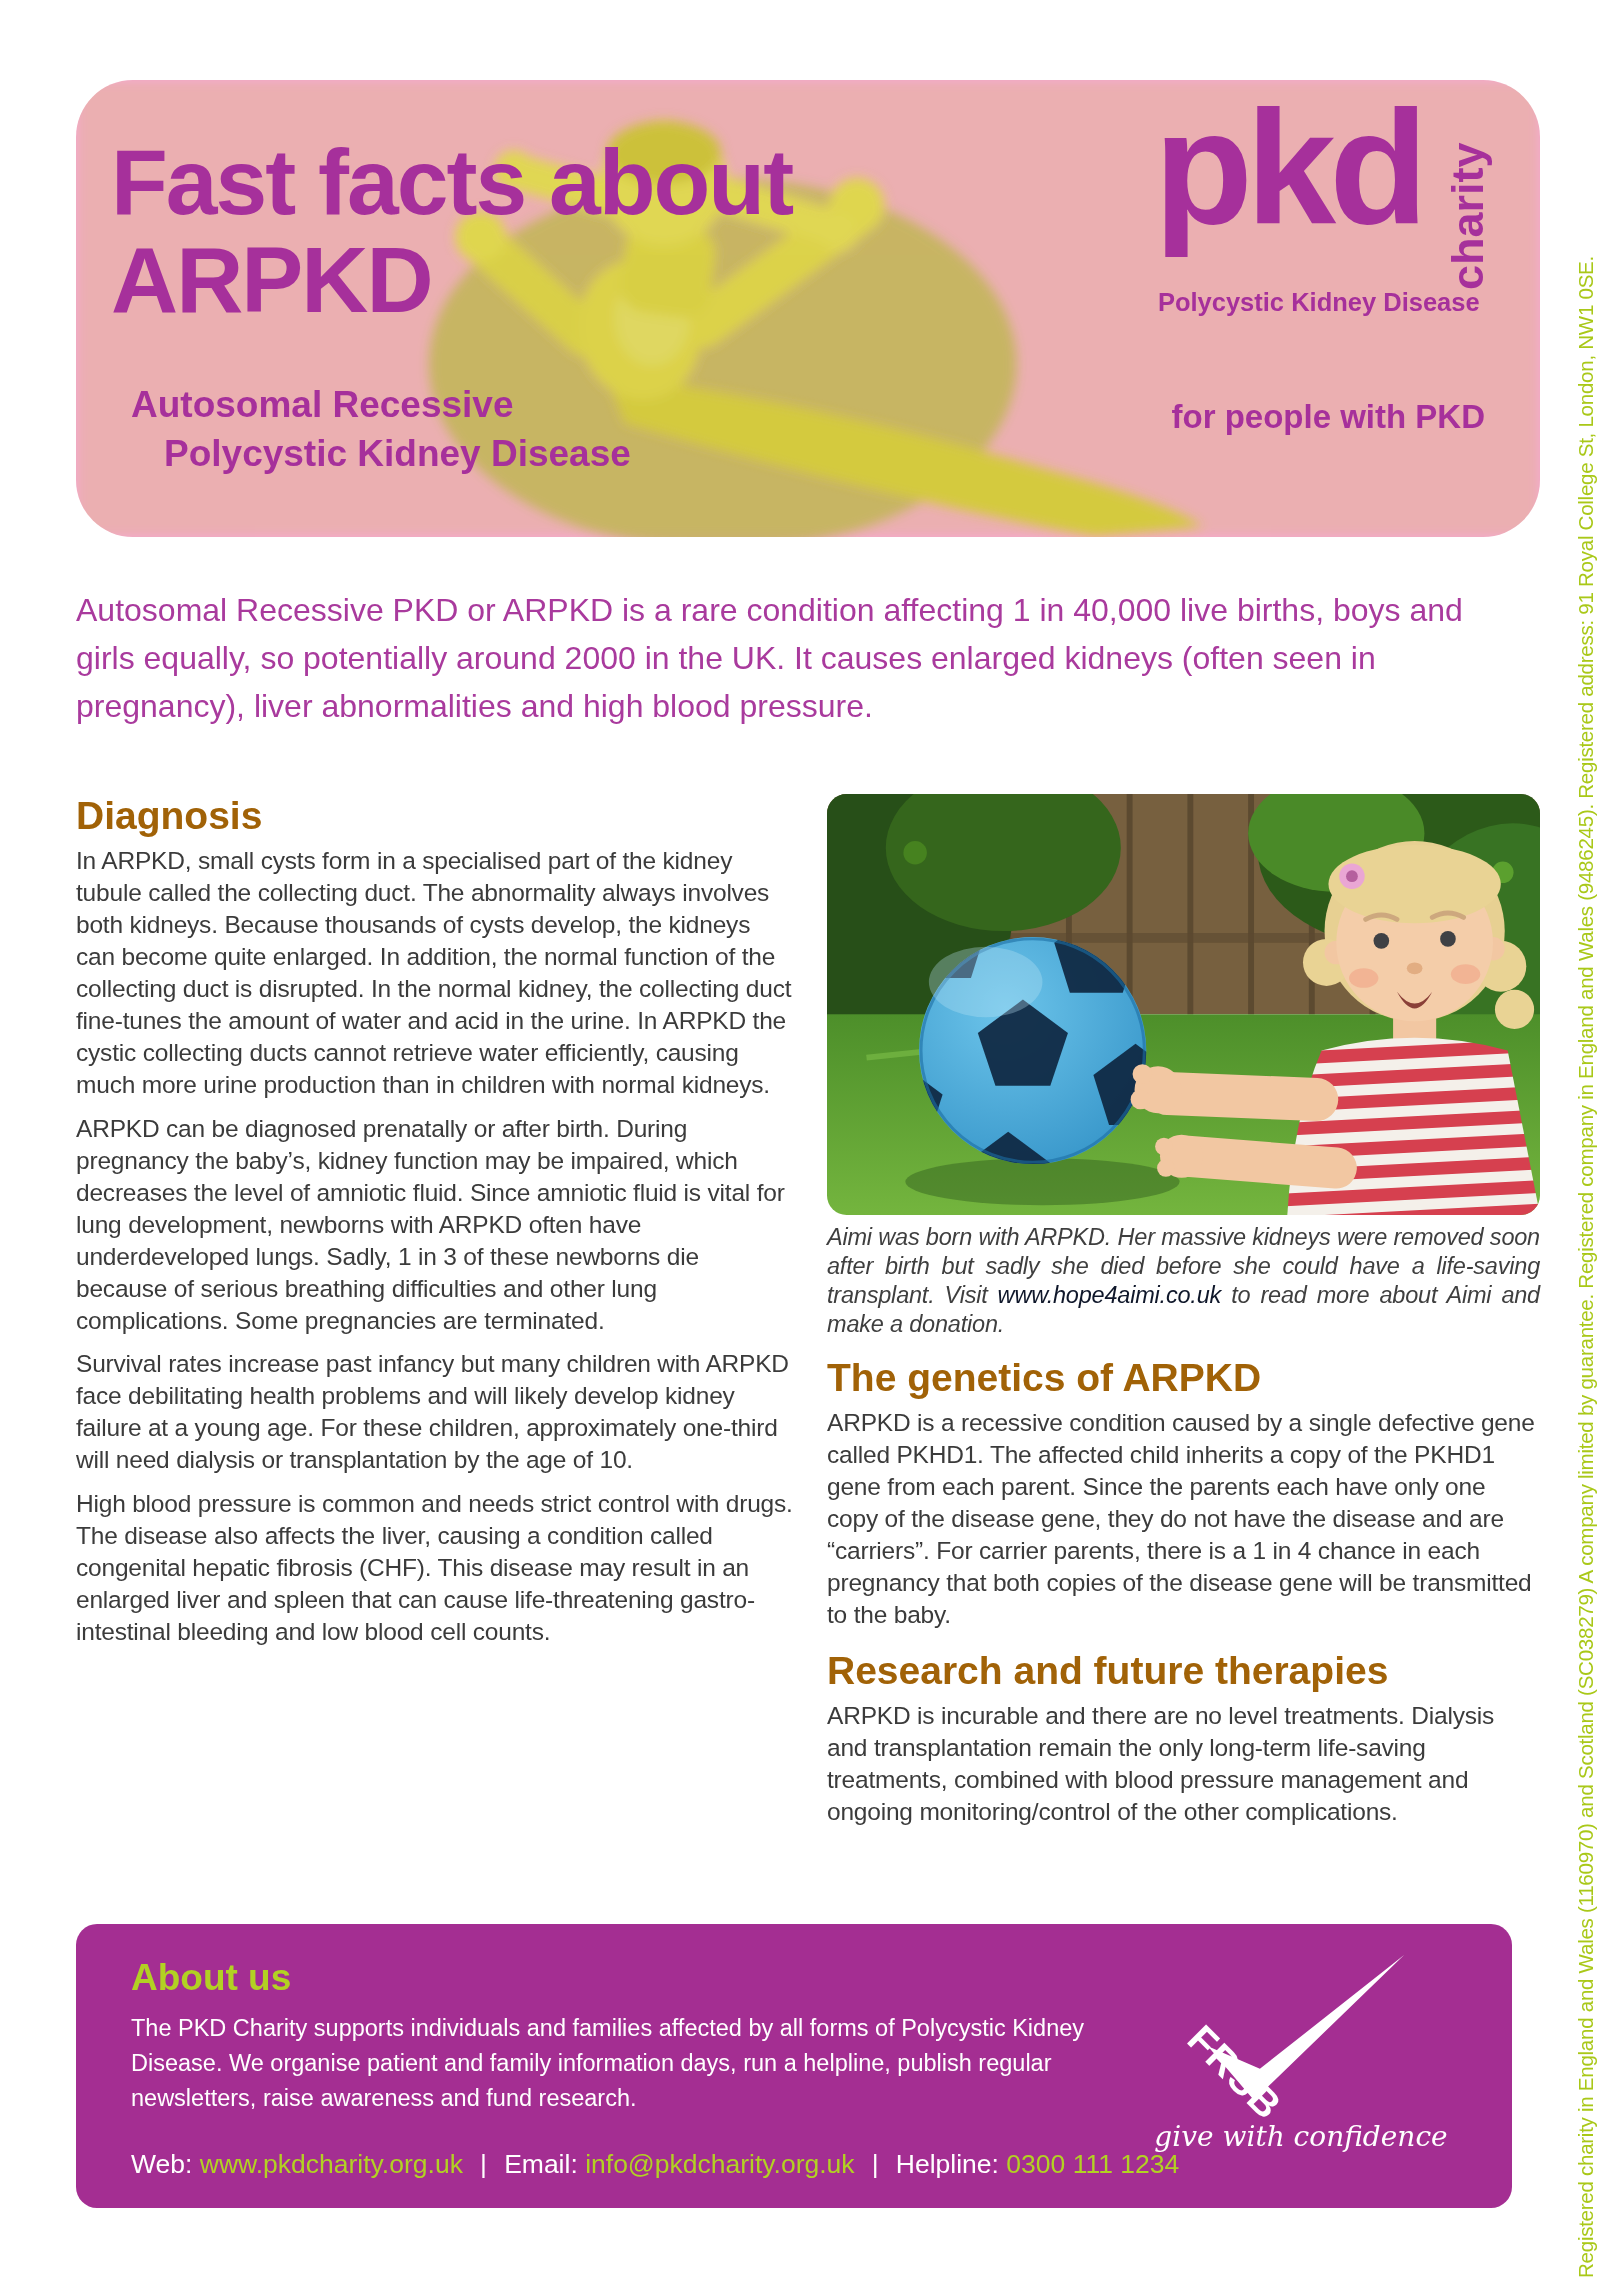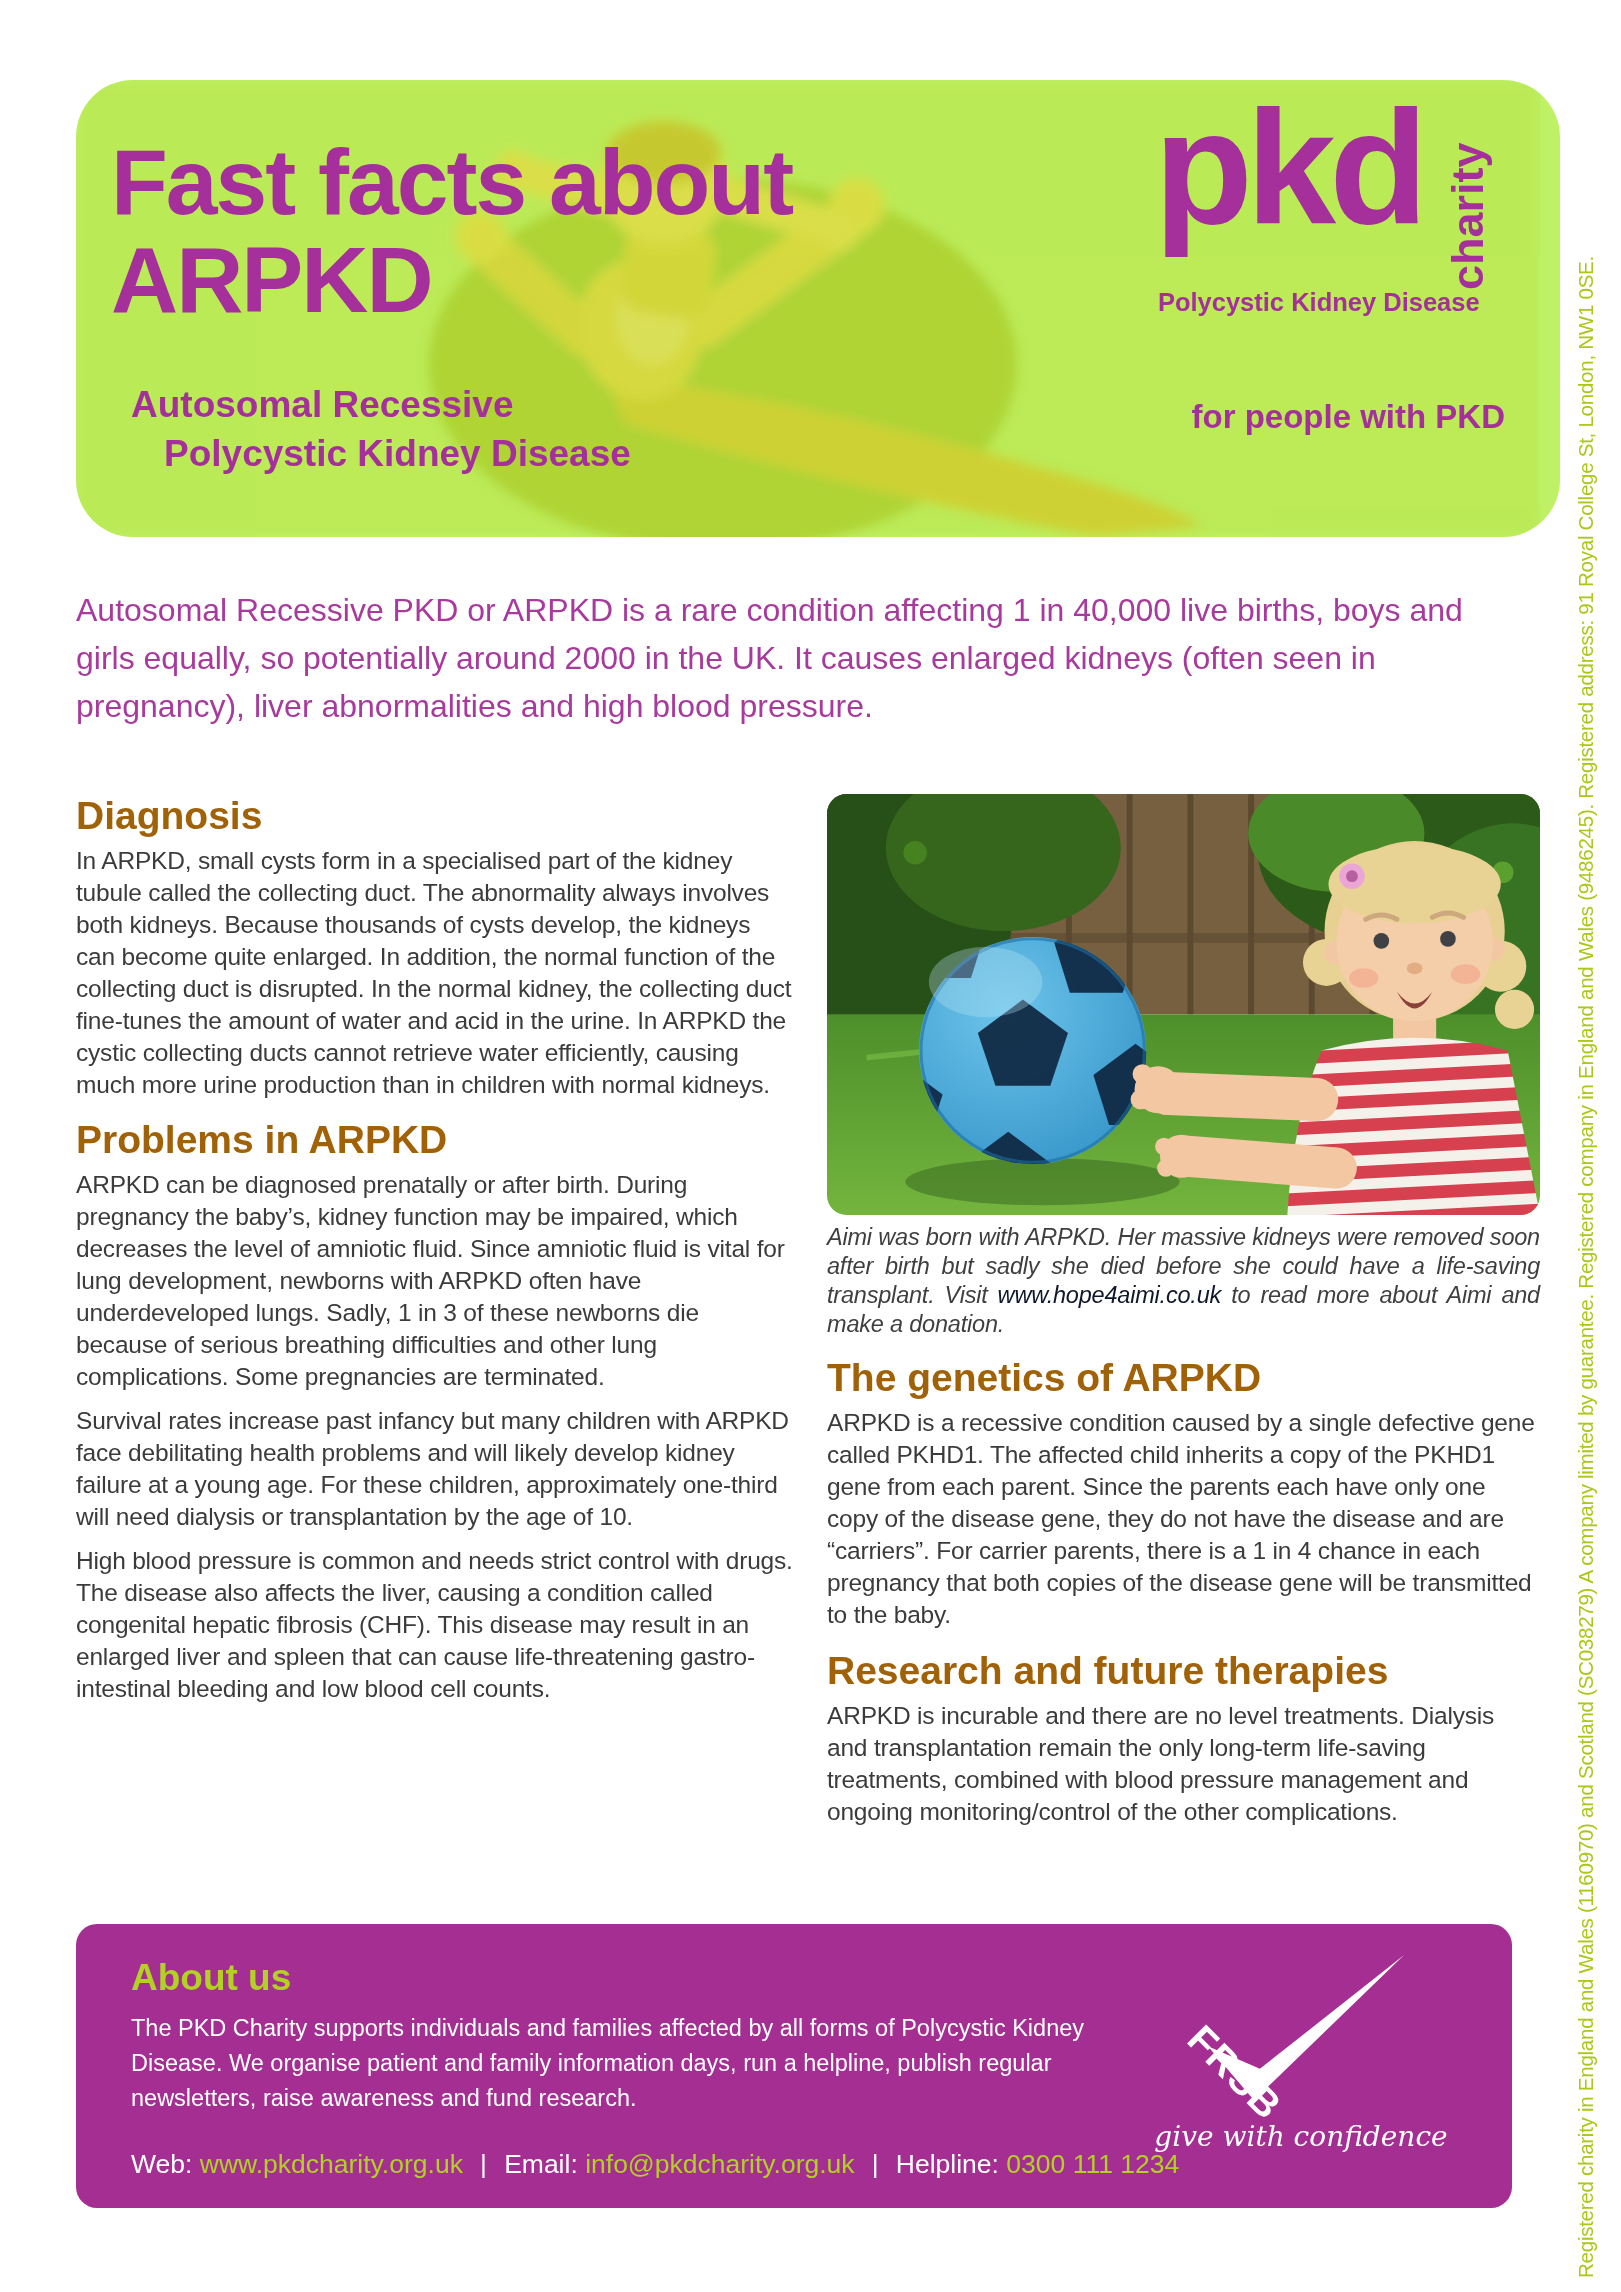--- a/index.html
+++ b/index.html
@@ -8,21 +8,21 @@
 
   
   .vertical-strip{
     position:absolute;right:11.8px;top:23.5px;height:2254px;width:35px;
     writing-mode:vertical-rl;transform:rotate(180deg);
     font-size:20.6px;letter-spacing:-0.3px;color:#a9c818;white-space:nowrap;
   }
 
   
   .hero{position:absolute;left:76px;top:80px;width:1464px;height:457px;
-    background:#bef264;border-radius:57px;overflow:hidden;padding-left:20px;}
+    background:#f9a8d4;border-radius:57px;overflow:hidden;}
   .hero-art{position:absolute;left:0;top:0;width:1464px;height:457px;}
   .hero-title{position:absolute;left:35px;top:53px;z-index:3;
     font-size:93px;font-weight:bold;letter-spacing:-2px;line-height:98px;color:#a6309b;}
   .hero-title span{display:block;}
   .hero-subtitle{position:absolute;left:55px;top:300px;z-index:3;
     font-size:37px;font-weight:bold;line-height:49px;color:#a6309b;}
   .hero-subtitle span{display:block;}
   .hero-subtitle .indent{margin-left:33px;}
   .hero-tagline{position:absolute;right:55px;top:314px;z-index:3;text-align:right;
     font-size:33px;font-weight:bold;line-height:45px;color:#a6309b;}
@@ -116,21 +116,20 @@
       <span class="logo-caption">Polycystic Kidney Disease</span>
     </div>
   </header>
 
   <p class="intro">Autosomal Recessive PKD or ARPKD is a rare condition affecting 1 in 40,000 live births, boys and girls equally, so potentially around 2000 in the UK. It causes enlarged kidneys (often seen in pregnancy), liver abnormalities and high blood pressure.</p>
 
   <main class="columns">
     <section class="col-left">
       <h2>Diagnosis</h2>
       <p class="body">In ARPKD, small cysts form in a specialised part of the kidney tubule called the collecting duct. The abnormality always involves both kidneys. Because thousands of cysts develop, the kidneys can become quite enlarged. In addition, the normal function of the collecting duct is disrupted. In the normal kidney, the collecting duct fine-tunes the amount of water and acid in the urine. In ARPKD the cystic collecting ducts cannot retrieve water efficiently, causing much more urine production than in children with normal kidneys.</p>
-      <h2>Problems in ARPKD</h2>
       <p class="body">ARPKD can be diagnosed prenatally or after birth. During pregnancy the baby’s, kidney function may be impaired, which decreases the level of amniotic fluid. Since amniotic fluid is vital for lung development, newborns with ARPKD often have underdeveloped lungs. Sadly, 1 in 3 of these newborns die because of serious breathing difficulties and other lung complications. Some pregnancies are terminated.</p>
       <p class="body">Survival rates increase past infancy but many children with ARPKD face debilitating health problems and will likely develop kidney failure at a young age. For these children, approximately one-third will need dialysis or transplantation by the age of 10.</p>
       <p class="body">High blood pressure is common and needs strict control with drugs. The disease also affects the liver, causing a condition called congenital hepatic fibrosis (CHF). This disease may result in an enlarged liver and spleen that can cause life-threatening gastro-intestinal bleeding and low blood cell counts.</p>
     </section>
 
     <section class="col-right">
       <figure class="photo">
         <svg viewBox="0 0 728 430" preserveAspectRatio="none" aria-hidden="true">
           <defs>
             <pattern id="dress" width="10" height="24" patternUnits="userSpaceOnUse" patternTransform="rotate(-3)">

